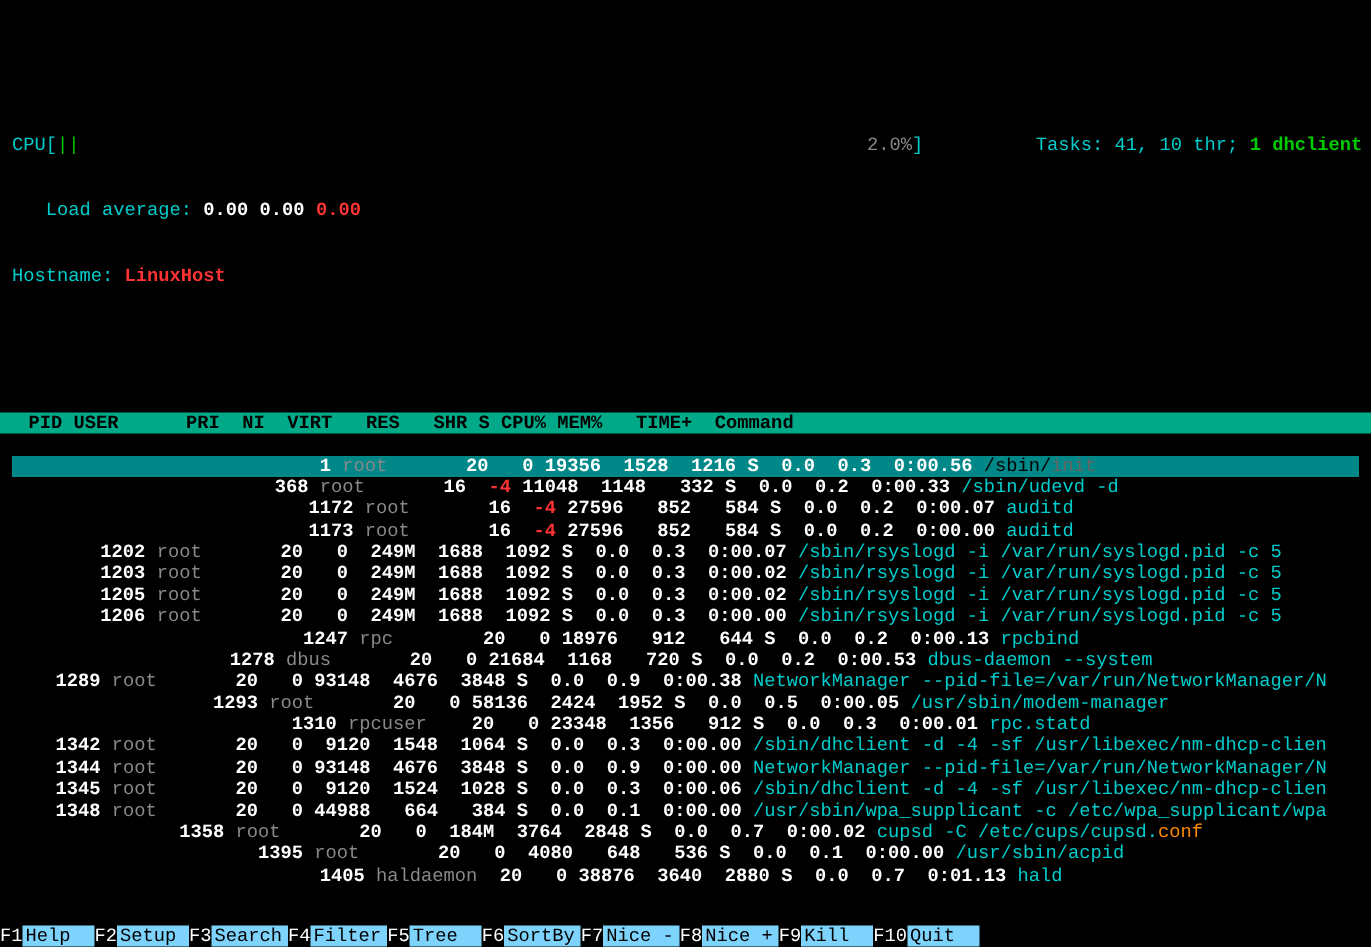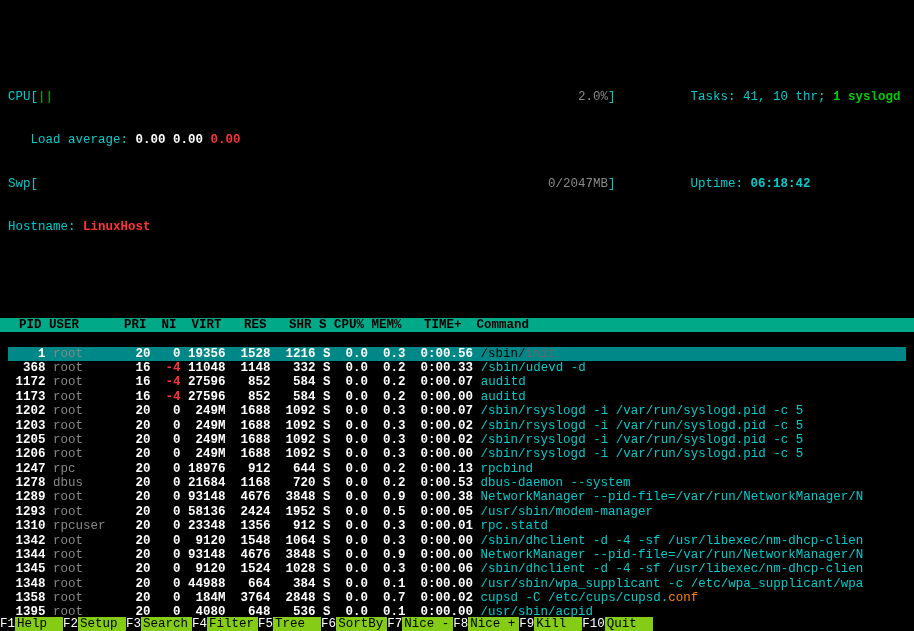--- a/index.html
+++ b/index.html
@@ -32,57 +32,53 @@
   .load2 { color: #ff3333; font-weight: bold; }
   .uptime { color: #00cccc; font-weight: bold; }
   
   .tablehead {
     background: #00aa88;
     color: #000;
     padding: 0 4px;
     font-weight: bold;
   }
   .tbody { padding: 0 8px; }
-  .row { color: #ffffff; font-weight: bold; }
+  .row { color: #ffffff; font-weight: bold; text-align: center; }
   .row.selected { background: #008888; }
   .c-user { color: #888; font-weight: normal; }
   .c-ni-neg { color: #ff3333; }
   .c-virt-m { color: #ffffff; }
   .c-cmd { color: #00cccc; font-weight: normal; }
   .c-cmd-sel { color: #000; font-weight: normal; }
   .c-ext { color: #ff8800; }
   
   .fkeys {
     position: absolute;
     bottom: 0;
     left: 0;
     right: 0;
     display: flex;
     background: #000;
   }
   .fkey { display: flex; }
   .fk { color: #fff; padding: 0 0; }
-  .fl { background: #84cc16; color: #000; padding: 0 4px 0 2px; min-width: 48px; }
+  .fl { background: #7dd3fc; color: #000; padding: 0 4px 0 2px; min-width: 48px; }
 </style>
 </head>
 <body>
 
 
 
 <div class="header">
   <div class="hrow">
     <div class="hleft"><span class="lbl">CPU</span><span class="bracket">[</span><span class="bar-cpu">||</span><span class="bar-pct" style="display:inline-block;width:555px;text-align:right">2.0%</span><span class="bracket">]</span></div>
-    <div class="hright">   <span class="tasks">Tasks: </span><span class="tnum">41</span><span>, </span><span class="tnum">10</span><span> thr; </span><span class="running">1</span><span class="running"> syslogd</span></div>
+    <div class="hright">   <span class="tasks">Tasks: </span><span class="tnum">41</span><span>, </span><span class="tnum">10</span><span> thr; </span><span class="running">1</span><span class="running"> dhclient</span></div>
   </div>
   <div class="hrow">
     <div class="hright">   <span class="tasks">Load average: </span><span class="load0">0.00</span> <span class="load1">0.00</span> <span class="load2">0.00</span></div>
-  </div>
-  <div class="hrow">
-    <div class="hleft"><span class="lbl">Swp</span><span class="bracket">[</span><span class="bar-pct" style="display:inline-block;width:570px;text-align:right">0/2047MB</span><span class="bracket">]</span></div>
-    <div class="hright">   <span class="tasks">Uptime: </span><span class="uptime">06:18:42</span></div>
   </div>
   <div class="hrow"><span class="lbl">Hostname: </span><span class="hostname">LinuxHost</span></div>
 </div>
 
 <div style="height:10px"></div>
 
 <div class="tablehead">  PID USER      PRI  NI  VIRT   RES   SHR S CPU% MEM%   TIME+  Command</div>
 <div class="tbody" id="tbody"><div class="row selected">    1 <span class="c-user">root     </span>  20   0 19356  1528  1216 S  0.0  0.3  0:00.56 <span class="c-cmd-sel">/sbin/<span style="color:#666">init</span></span></div><div class="row">  368 <span class="c-user">root     </span>  16 <span class="c-ni-neg"> -4</span> 11048  1148   332 S  0.0  0.2  0:00.33 <span class="c-cmd">/sbin/udevd -d</span></div><div class="row"> 1172 <span class="c-user">root     </span>  16 <span class="c-ni-neg"> -4</span> 27596   852   584 S  0.0  0.2  0:00.07 <span class="c-cmd">auditd</span></div><div class="row"> 1173 <span class="c-user">root     </span>  16 <span class="c-ni-neg"> -4</span> 27596   852   584 S  0.0  0.2  0:00.00 <span class="c-cmd">auditd</span></div><div class="row"> 1202 <span class="c-user">root     </span>  20   0 <span class="c-virt-m"> 249M</span>  1688  1092 S  0.0  0.3  0:00.07 <span class="c-cmd">/sbin/rsyslogd -i /var/run/syslogd.pid -c 5</span></div><div class="row"> 1203 <span class="c-user">root     </span>  20   0 <span class="c-virt-m"> 249M</span>  1688  1092 S  0.0  0.3  0:00.02 <span class="c-cmd">/sbin/rsyslogd -i /var/run/syslogd.pid -c 5</span></div><div class="row"> 1205 <span class="c-user">root     </span>  20   0 <span class="c-virt-m"> 249M</span>  1688  1092 S  0.0  0.3  0:00.02 <span class="c-cmd">/sbin/rsyslogd -i /var/run/syslogd.pid -c 5</span></div><div class="row"> 1206 <span class="c-user">root     </span>  20   0 <span class="c-virt-m"> 249M</span>  1688  1092 S  0.0  0.3  0:00.00 <span class="c-cmd">/sbin/rsyslogd -i /var/run/syslogd.pid -c 5</span></div><div class="row"> 1247 <span class="c-user">rpc      </span>  20   0 18976   912   644 S  0.0  0.2  0:00.13 <span class="c-cmd">rpcbind</span></div><div class="row"> 1278 <span class="c-user">dbus     </span>  20   0 21684  1168   720 S  0.0  0.2  0:00.53 <span class="c-cmd">dbus-daemon --system</span></div><div class="row"> 1289 <span class="c-user">root     </span>  20   0 93148  4676  3848 S  0.0  0.9  0:00.38 <span class="c-cmd">NetworkManager --pid-file=/var/run/NetworkManager/N</span></div><div class="row"> 1293 <span class="c-user">root     </span>  20   0 58136  2424  1952 S  0.0  0.5  0:00.05 <span class="c-cmd">/usr/sbin/modem-manager</span></div><div class="row"> 1310 <span class="c-user">rpcuser  </span>  20   0 23348  1356   912 S  0.0  0.3  0:00.01 <span class="c-cmd">rpc.statd</span></div><div class="row"> 1342 <span class="c-user">root     </span>  20   0  9120  1548  1064 S  0.0  0.3  0:00.00 <span class="c-cmd">/sbin/dhclient -d -4 -sf /usr/libexec/nm-dhcp-clien</span></div><div class="row"> 1344 <span class="c-user">root     </span>  20   0 93148  4676  3848 S  0.0  0.9  0:00.00 <span class="c-cmd">NetworkManager --pid-file=/var/run/NetworkManager/N</span></div><div class="row"> 1345 <span class="c-user">root     </span>  20   0  9120  1524  1028 S  0.0  0.3  0:00.06 <span class="c-cmd">/sbin/dhclient -d -4 -sf /usr/libexec/nm-dhcp-clien</span></div><div class="row"> 1348 <span class="c-user">root     </span>  20   0 44988   664   384 S  0.0  0.1  0:00.00 <span class="c-cmd">/usr/sbin/wpa_supplicant -c /etc/wpa_supplicant/wpa</span></div><div class="row"> 1358 <span class="c-user">root     </span>  20   0 <span class="c-virt-m"> 184M</span>  3764  2848 S  0.0  0.7  0:00.02 <span class="c-cmd">cupsd -C /etc/cups/cupsd.<span class="c-ext">conf</span></span></div><div class="row"> 1395 <span class="c-user">root     </span>  20   0  4080   648   536 S  0.0  0.1  0:00.00 <span class="c-cmd">/usr/sbin/acpid</span></div><div class="row"> 1405 <span class="c-user">haldaemon</span>  20   0 38876  3640  2880 S  0.0  0.7  0:01.13 <span class="c-cmd">hald</span></div></div>
 
 <div class="fkeys" id="fkeys"><span class="fkey"><span class="fk">F1</span><span class="fl">Help</span></span><span class="fkey"><span class="fk">F2</span><span class="fl">Setup</span></span><span class="fkey"><span class="fk">F3</span><span class="fl">Search</span></span><span class="fkey"><span class="fk">F4</span><span class="fl">Filter</span></span><span class="fkey"><span class="fk">F5</span><span class="fl">Tree</span></span><span class="fkey"><span class="fk">F6</span><span class="fl">SortBy</span></span><span class="fkey"><span class="fk">F7</span><span class="fl">Nice -</span></span><span class="fkey"><span class="fk">F8</span><span class="fl">Nice +</span></span><span class="fkey"><span class="fk">F9</span><span class="fl">Kill</span></span><span class="fkey"><span class="fk">F10</span><span class="fl">Quit</span></span></div>

